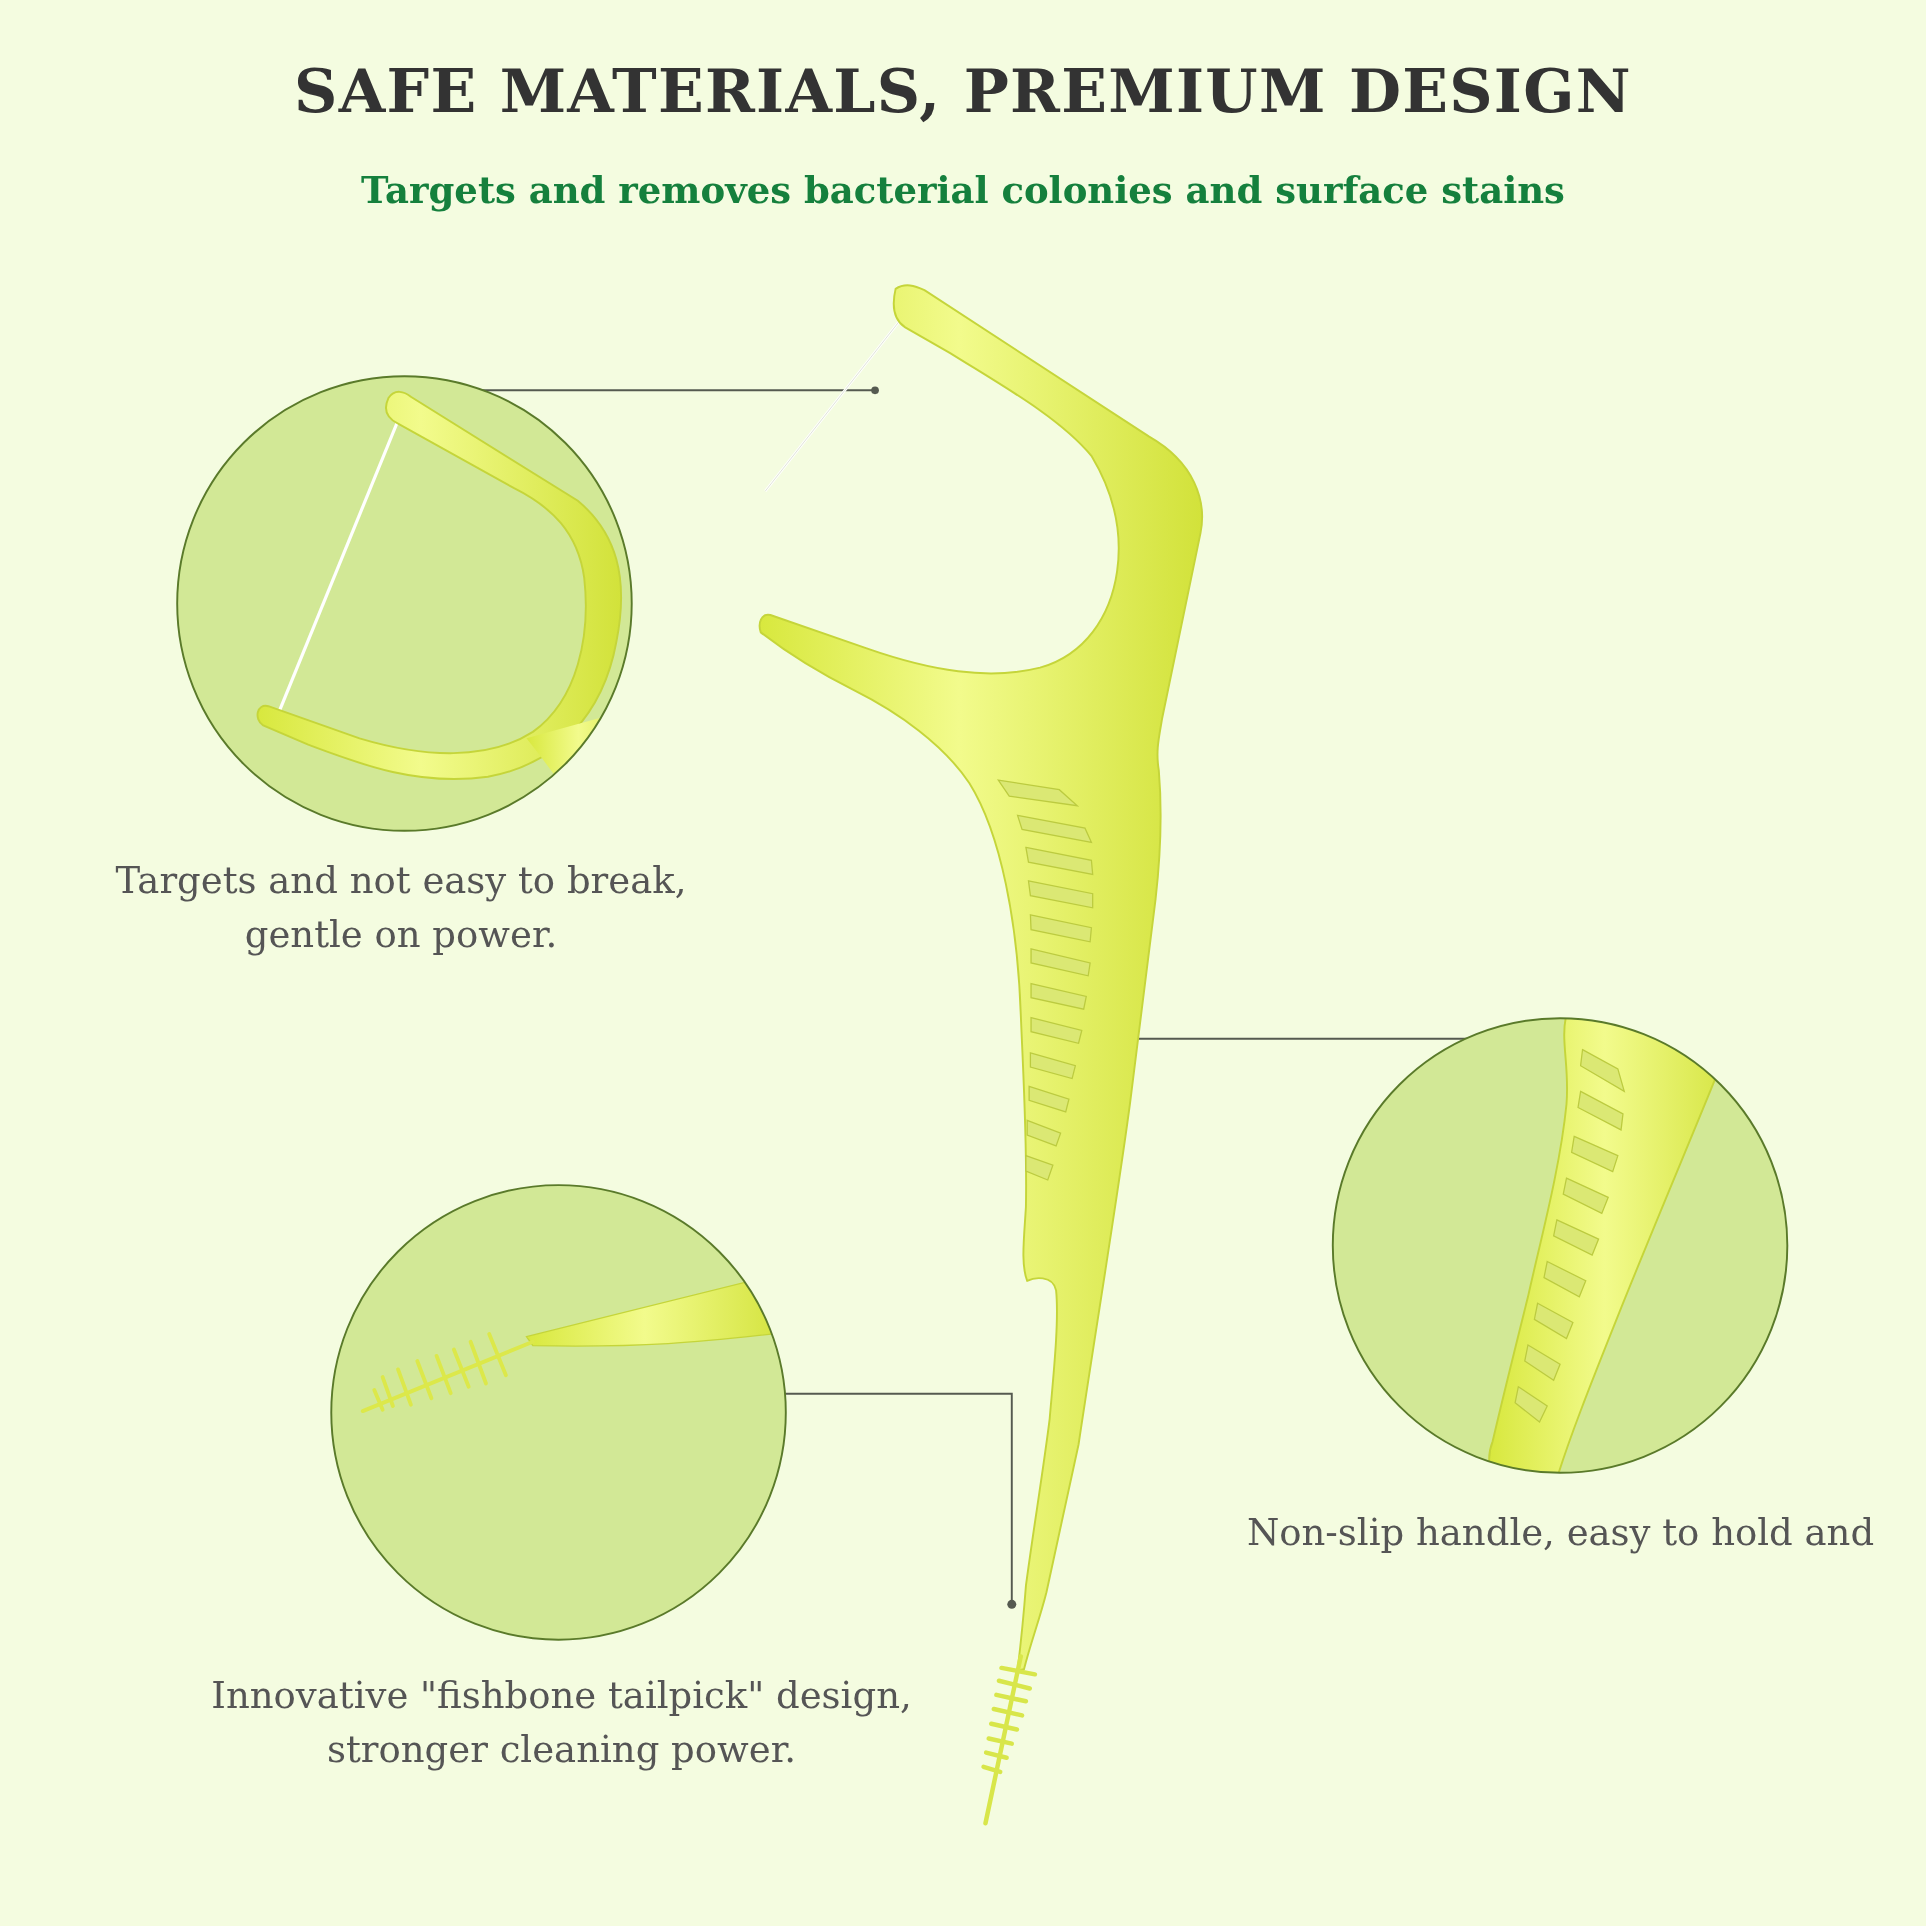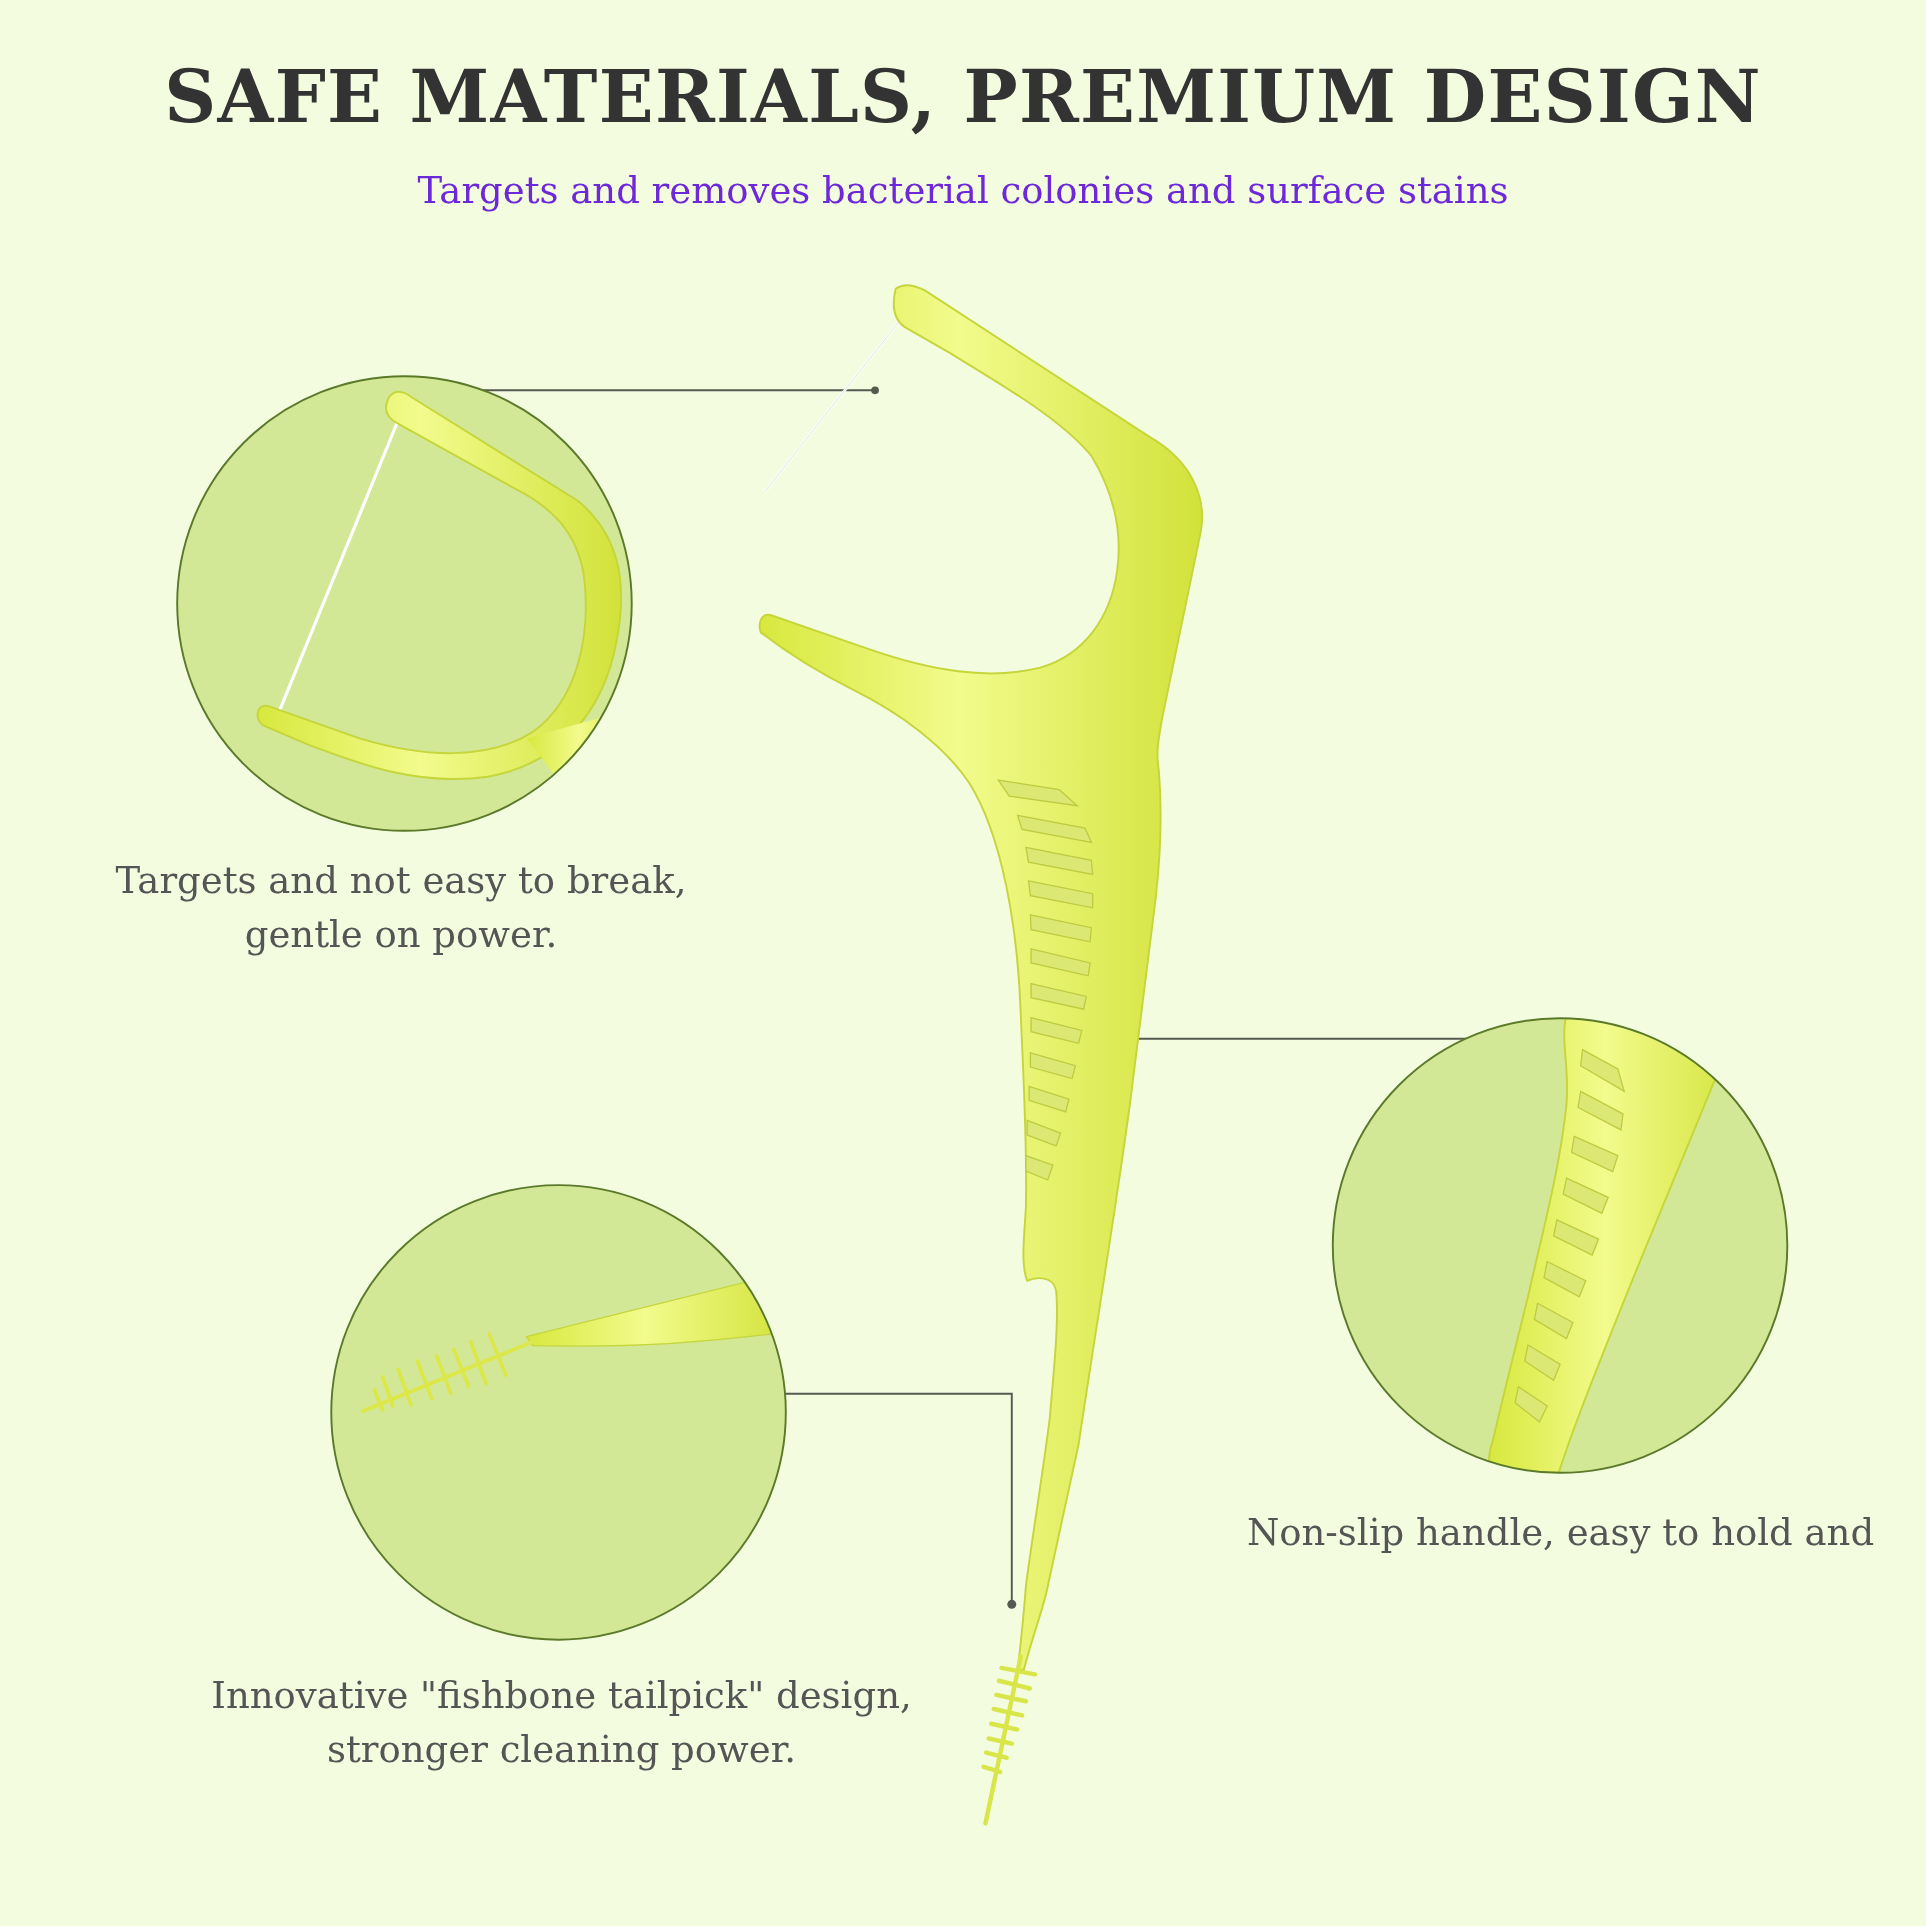--- a/index.html
+++ b/index.html
@@ -1,18 +1,18 @@
 <!DOCTYPE html>
 <html style="font-size:10.3px"><head>
 <meta charset="utf-8">
 <style>
   html, body { margin: 0; padding: 0; }
   body { width: 1926px; height: 1926px; background: #f4fce0; position: relative; overflow: hidden; font-family: "DejaVu Serif", "Liberation Serif", serif; }
-  .title { position: absolute; left: 0; top: 61px; width: 1926px; text-align: center; font-family: "DejaVu Serif", serif; font-weight: bold; font-size: 72px; letter-spacing: 1.3px; color: #333333; line-height: 1; }
-  .subtitle { position: absolute; left: 0; top: 172px; width: 1926px; text-align: center; font-family: "DejaVu Serif", serif; font-size: 37px; color: #6d28d9; line-height: 1; }
+  .title { position: absolute; left: 0; top: 61px; width: 1926px; text-align: center; font-family: "DejaVu Serif", serif; font-weight: bold; font-size: 60px; letter-spacing: 1.3px; color: #333333; line-height: 1; }
+  .subtitle { position: absolute; left: 0; top: 172px; width: 1926px; text-align: center; font-family: "DejaVu Serif", serif; font-size: 37px; color: #15803d; line-height: 1; font-weight: bold; }
   .caption { position: absolute; text-align: center; font-family: "DejaVu Serif", serif; font-size: 37px; color: #555555; line-height: 54px; }
   .caption span { display: block; }
   svg.art { position: absolute; left: 0; top: 0; }
 </style>
 </head>
 <body>
 
 <div class="title">SAFE MATERIALS, PREMIUM DESIGN</div>
 <div class="subtitle">Targets and removes bacterial colonies and surface stains</div>
 

